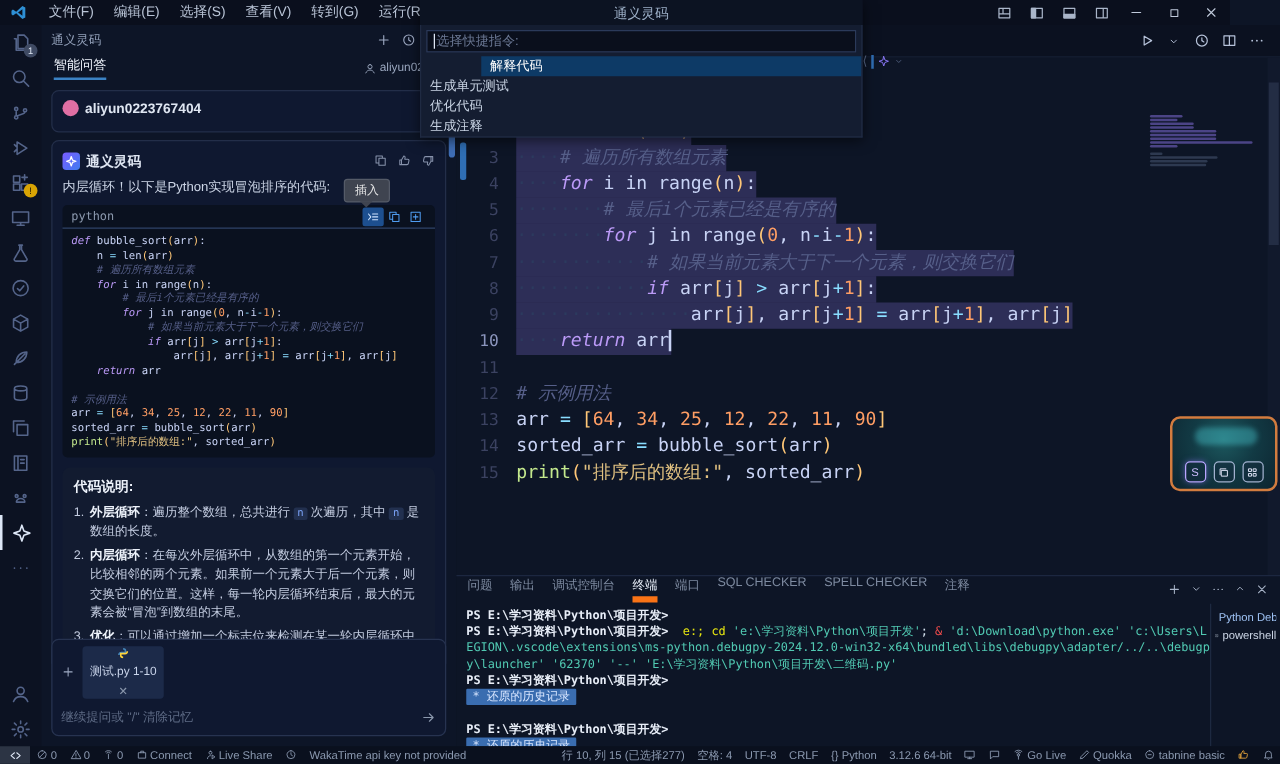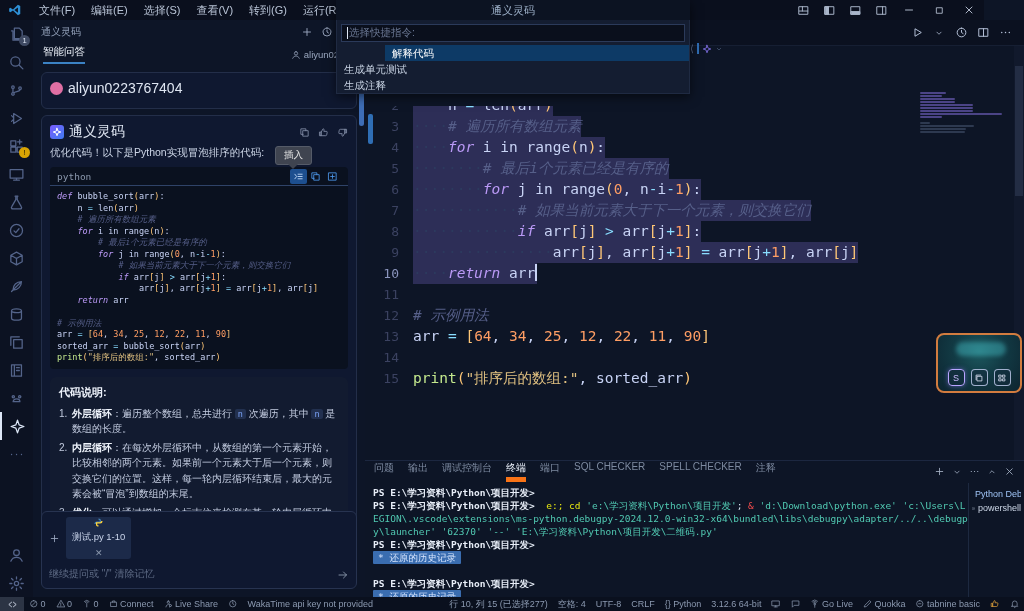--- a/index.html
+++ b/index.html
@@ -34,21 +34,21 @@
   #sb-head{height:24px;display:flex;align-items:center;padding:0 8px;color:#93a1ba;font-size:10px;}
   #sb-head .ttl{flex:1;}
   .sb-hic{width:20px;height:18px;display:flex;align-items:center;justify-content:center;color:#9fabc4;}
   #sb-tabs{height:21px;display:flex;align-items:center;padding:0 10px;}
   #sb-tab-qa{font-size:10.5px;color:#eef3fb;border-bottom:2px solid #3b82c4;padding-bottom:3px;}
   #sb-account{margin-left:auto;display:flex;align-items:center;gap:3px;color:#9aa7bf;font-size:9.5px;}
   #chat{position:absolute;top:48px;bottom:66px;left:0;right:0;overflow:hidden;padding:4px 8px;}
   .msg-card{border:1px solid #232e49;border-radius:6px;background:#0f1830;padding:7px 8px;margin-bottom:6px;}
   .msg-head{display:flex;align-items:center;gap:5px;margin-bottom:5px;}
   #user-avatar{width:13px;height:13px;border-radius:50%;background:#e06fa4;}
-  .msg-name{font-size:14px;color:#dfe6f2;font-weight:normal;}
+  .msg-name{font-size:11px;color:#dfe6f2;font-weight:bold;}
   .msg-text{font-size:10.5px;color:#ccd5e6;}
   .msg-acts{margin-left:auto;display:flex;gap:8px;color:#8792ab;}
   #ai-logo{width:14px;height:14px;border-radius:3px;background:linear-gradient(135deg,#7a5cff,#3f7cf0);
     display:flex;align-items:center;justify-content:center;color:#fff;}
   
   #chat-code{position:relative;background:#0a111f;border-radius:4px;margin-top:7px;}
   #cc-head{height:19px;display:flex;align-items:center;padding:0 7px;border-bottom:1px solid #2f4368;}
   #cc-lang{font-size:9.5px;color:#8b98ad;font-family:"DejaVu Sans Mono",monospace;flex:1;}
   .cc-ic{width:17px;height:15px;display:flex;align-items:center;justify-content:center;color:#4f9cf0;border-radius:2px;}
   .cc-ic.sel{background:#1d4f8f;color:#cfe4ff;}
@@ -367,21 +367,21 @@
                 <path d="M9 8h11v12H9z M15 8V4H4v12h5"></path>
               </svg></span>
           <span><svg class="ic" width="11" height="11" viewBox="0 0 24 24">
                 <path d="M7 11l4-7c1.6 0 2.6 1.1 2.2 3l-.5 2.5H18a2 2 0 0 1 2 2.4l-1 5A2.5 2.5 0 0 1 16.5 19H7z M4 11h3v8H4z"></path>
               </svg></span>
           <span><svg class="ic flip" width="11" height="11" viewBox="0 0 24 24">
                 <path d="M7 11l4-7c1.6 0 2.6 1.1 2.2 3l-.5 2.5H18a2 2 0 0 1 2 2.4l-1 5A2.5 2.5 0 0 1 16.5 19H7z M4 11h3v8H4z"></path>
               </svg></span>
         </span>
       </div>
-      <div class="msg-text">优化代码！以下是Python实现冒泡排序的代码:</div>
+      <div class="msg-text">内层循环！以下是Python实现冒泡排序的代码:</div>
 
       <div id="chat-code">
         <div id="cc-tooltip">插入</div>
         <div id="cc-head">
           <span id="cc-lang">python</span>
           <span class="cc-ic sel">
               <svg class="ic" width="11" height="11" viewBox="0 0 24 24">
                 <path d="M4 7l4 5-4 5 M11 7h9 M11 12h9 M11 17h9"></path>
               </svg>
             </span>
@@ -498,21 +498,21 @@
         <div class="eline"><span class="lnum">4</span><span class="ltext sel"><span class="tk-ws">····</span><span class="tk-kw">for</span><span class="tk-v"> i in range</span><span class="tk-br">(</span><span class="tk-v">n</span><span class="tk-br">)</span><span class="tk-v">:</span></span></div>
         <div class="eline"><span class="lnum">5</span><span class="ltext sel"><span class="tk-ws">········</span><span class="tk-cm"># 最后i个元素已经是有序的</span></span></div>
         <div class="eline"><span class="lnum">6</span><span class="ltext sel"><span class="tk-ws">········</span><span class="tk-kw">for</span><span class="tk-v"> j in range</span><span class="tk-br">(</span><span class="tk-num">0</span><span class="tk-v">, n</span><span class="tk-op">-</span><span class="tk-v">i</span><span class="tk-op">-</span><span class="tk-num">1</span><span class="tk-br">)</span><span class="tk-v">:</span></span></div>
         <div class="eline"><span class="lnum">7</span><span class="ltext sel"><span class="tk-ws">············</span><span class="tk-cm"># 如果当前元素大于下一个元素，则交换它们</span></span></div>
         <div class="eline"><span class="lnum">8</span><span class="ltext sel"><span class="tk-ws">············</span><span class="tk-kw">if</span><span class="tk-v"> arr</span><span class="tk-br">[</span><span class="tk-v">j</span><span class="tk-br">]</span><span class="tk-v"> </span><span class="tk-op">&gt;</span><span class="tk-v"> arr</span><span class="tk-br">[</span><span class="tk-v">j</span><span class="tk-op">+</span><span class="tk-num">1</span><span class="tk-br">]</span><span class="tk-v">:</span></span></div>
         <div class="eline"><span class="lnum">9</span><span class="ltext sel"><span class="tk-ws">················</span><span class="tk-v">arr</span><span class="tk-br">[</span><span class="tk-v">j</span><span class="tk-br">]</span><span class="tk-v">, arr</span><span class="tk-br">[</span><span class="tk-v">j</span><span class="tk-op">+</span><span class="tk-num">1</span><span class="tk-br">]</span><span class="tk-v"> </span><span class="tk-op">=</span><span class="tk-v"> arr</span><span class="tk-br">[</span><span class="tk-v">j</span><span class="tk-op">+</span><span class="tk-num">1</span><span class="tk-br">]</span><span class="tk-v">, arr</span><span class="tk-br">[</span><span class="tk-v">j</span><span class="tk-br">]</span></span></div>
         <div class="eline"><span class="lnum cur">10</span><span class="ltext sel"><span class="tk-ws">····</span><span class="tk-kw">return</span><span class="tk-v"> arr</span><span class="caret"></span></span></div>
         <div class="eline"><span class="lnum">11</span><span class="ltext"><span class="tk-ws"></span></span></div>
         <div class="eline"><span class="lnum">12</span><span class="ltext"><span class="tk-ws"></span><span class="tk-cm"># 示例用法</span></span></div>
         <div class="eline"><span class="lnum">13</span><span class="ltext"><span class="tk-ws"></span><span class="tk-v">arr </span><span class="tk-op">=</span><span class="tk-v"> </span><span class="tk-br">[</span><span class="tk-num">64</span><span class="tk-v">, </span><span class="tk-num">34</span><span class="tk-v">, </span><span class="tk-num">25</span><span class="tk-v">, </span><span class="tk-num">12</span><span class="tk-v">, </span><span class="tk-num">22</span><span class="tk-v">, </span><span class="tk-num">11</span><span class="tk-v">, </span><span class="tk-num">90</span><span class="tk-br">]</span></span></div>
-        <div class="eline"><span class="lnum">14</span></div>
+        <div class="eline"><span class="lnum">14</span><span class="ltext"><span class="tk-ws"></span><span class="tk-v">sorted_arr </span><span class="tk-op">=</span><span class="tk-v"> bubble_sort</span><span class="tk-br">(</span><span class="tk-v">arr</span><span class="tk-br">)</span></span></div>
         <div class="eline"><span class="lnum">15</span><span class="ltext"><span class="tk-ws"></span><span class="tk-fn2">print</span><span class="tk-br">(</span><span class="tk-str">"排序后的数组:"</span><span class="tk-v">, sorted_arr</span><span class="tk-br">)</span></span></div>
       </div>
     <div id="minimap">
         <div class="mm-bar" style="width: 25.6px; background: rgba(128, 108, 214, 0.55);"></div>
         <div class="mm-bar" style="width: 22.4px; background: rgba(128, 108, 214, 0.55);"></div>
         <div class="mm-bar" style="width: 35.2px; background: rgba(128, 108, 214, 0.55);"></div>
         <div class="mm-bar" style="width: 35.2px; background: rgba(128, 108, 214, 0.55);"></div>
         <div class="mm-bar" style="width: 52.8px; background: rgba(128, 108, 214, 0.55);"></div>
         <div class="mm-bar" style="width: 52.8px; background: rgba(128, 108, 214, 0.55);"></div>
         <div class="mm-bar" style="width: 52.8px; background: rgba(128, 108, 214, 0.55);"></div>
@@ -598,20 +598,21 @@
 <div id="quickinput">
   <div id="qi-title">通义灵码</div>
   <div id="qi-body">
     <div id="qi-input">
       <span id="qi-cursor"></span>
       <span>选择快捷指令:</span>
     </div>
     <div id="qi-list">
         <div class="qi-item selected">解释代码</div>
         <div class="qi-item">生成单元测试</div>
+        <div class="qi-item">优化代码</div>
         <div class="qi-item">生成注释</div>
       </div>
   </div>
 </div>
 
 <div id="statusbar">
   <span id="remote-btn">
       <svg class="ic" width="11" height="11" viewBox="0 0 24 24">
         <path d="M10 7l-6 5 6 5 M14 7l6 5-6 5"></path>
       </svg>

